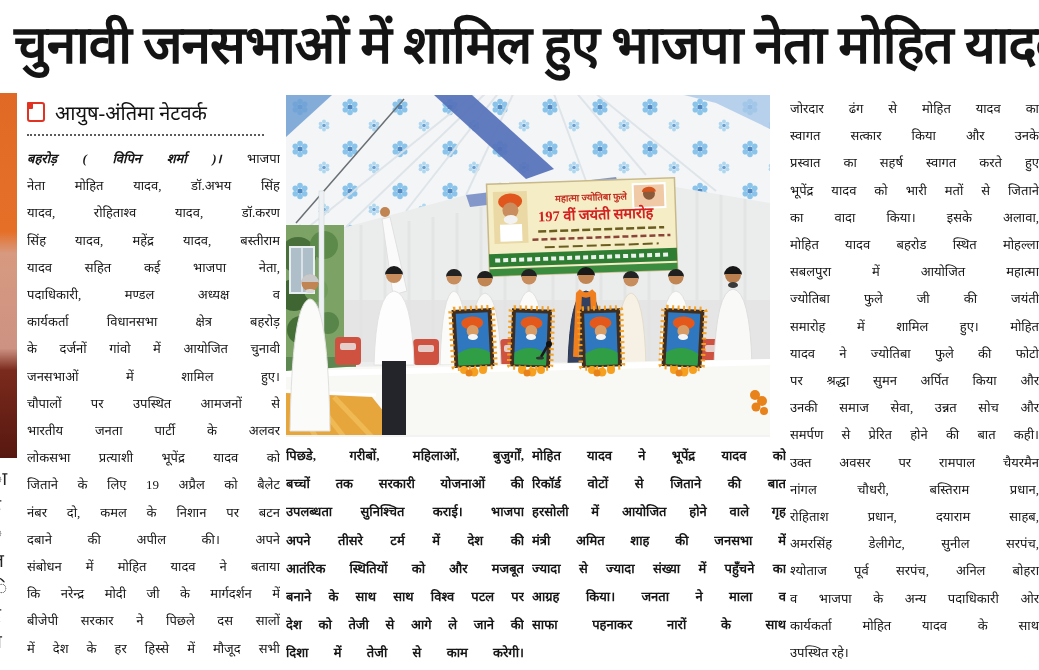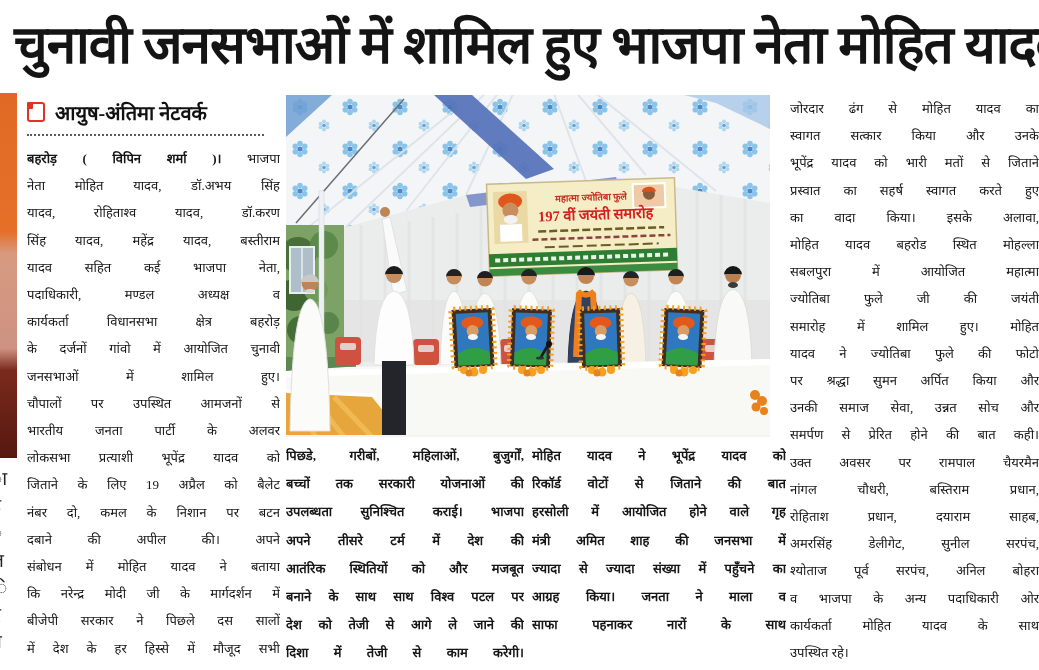--- a/index.html
+++ b/index.html
@@ -15,26 +15,26 @@
   .gl{font-size:19px;line-height:27.2px;color:#232323;margin-left:-9px;white-space:nowrap;}
   
   .col{position:absolute;overflow:hidden;}
   .col-left{left:27px;top:97px;width:253px;height:573px;}
   .col-right{left:790px;top:95px;width:249px;height:575px;}
   .col-bl{left:286px;top:442px;width:238px;height:228px;}
   .col-br{left:532px;top:442px;width:254px;height:228px;}
   .tl{font-size:13px;line-height:27.2px;text-align:justify;text-align-last:justify;white-space:nowrap;}
   .col-bl .tl,.col-br .tl{line-height:28.2px;font-weight:bold;}
   .no-just-last .tl:last-child{text-align-last:left;}
-  .bold{font-weight:bold;}
+  .bold{font-weight:bold;font-style:italic;}
   
   .byline-row{display:flex;align-items:center;gap:10px;height:26px;margin-top:2px;}
   .byline-icon{width:14px;height:16px;border:2.5px solid #e23222;border-radius:3px;position:relative;flex:0 0 auto;}
   .byline-icon::after{content:"";position:absolute;left:-2px;top:-2px;width:6px;height:7px;background:#e23222;border-radius:1px;}
-  .byline-text{font-weight:bold;font-size:20px;color:#111;}
+  .byline-text{font-weight:normal;font-size:20px;color:#111;}
   .dotted-rule{margin:8px 0 9px 0;width:237px;border-bottom:2px dotted #5a5a5a;height:1px;}
   
   .photo{position:absolute;left:286px;top:95px;width:484px;height:342px;background:#ebecec;}
   .photo svg{display:block;width:100%;height:100%;}
 </style>
 </head>
 <body>
 
 <div class="page">
 
@@ -344,22 +344,22 @@
       <div class="tl">हरसोली में आयोजित होने वाले गृह</div>
       <div class="tl">मंत्री अमित शाह की जनसभा में</div>
       <div class="tl">ज्यादा से ज्यादा संख्या में पहुँचने का</div>
       <div class="tl">आग्रह किया। जनता ने माला व</div>
       <div class="tl">साफा पहनाकर नारों के साथ</div>
     </div>
 
   <div class="col col-right no-just-last">
       <div class="tl">जोरदार ढंग से मोहित यादव का</div>
       <div class="tl">स्वागत सत्कार किया और उनके</div>
+      <div class="tl">प्रस्वात का सहर्ष स्वागत करते हुए</div>
       <div class="tl">भूपेंद्र यादव को भारी मतों से जिताने</div>
-      <div class="tl">प्रस्वात का सहर्ष स्वागत करते हुए</div>
       <div class="tl">का वादा किया। इसके अलावा,</div>
       <div class="tl">मोहित यादव बहरोड स्थित मोहल्ला</div>
       <div class="tl">सबलपुरा में आयोजित महात्मा</div>
       <div class="tl">ज्योतिबा फुले जी की जयंती</div>
       <div class="tl">समारोह में शामिल हुए। मोहित</div>
       <div class="tl">यादव ने ज्योतिबा फुले की फोटो</div>
       <div class="tl">पर श्रद्धा सुमन अर्पित किया और</div>
       <div class="tl">उनकी समाज सेवा, उन्नत सोच और</div>
       <div class="tl">समर्पण से प्रेरित होने की बात कही।</div>
       <div class="tl">उक्त अवसर पर रामपाल चैयरमैन</div>

